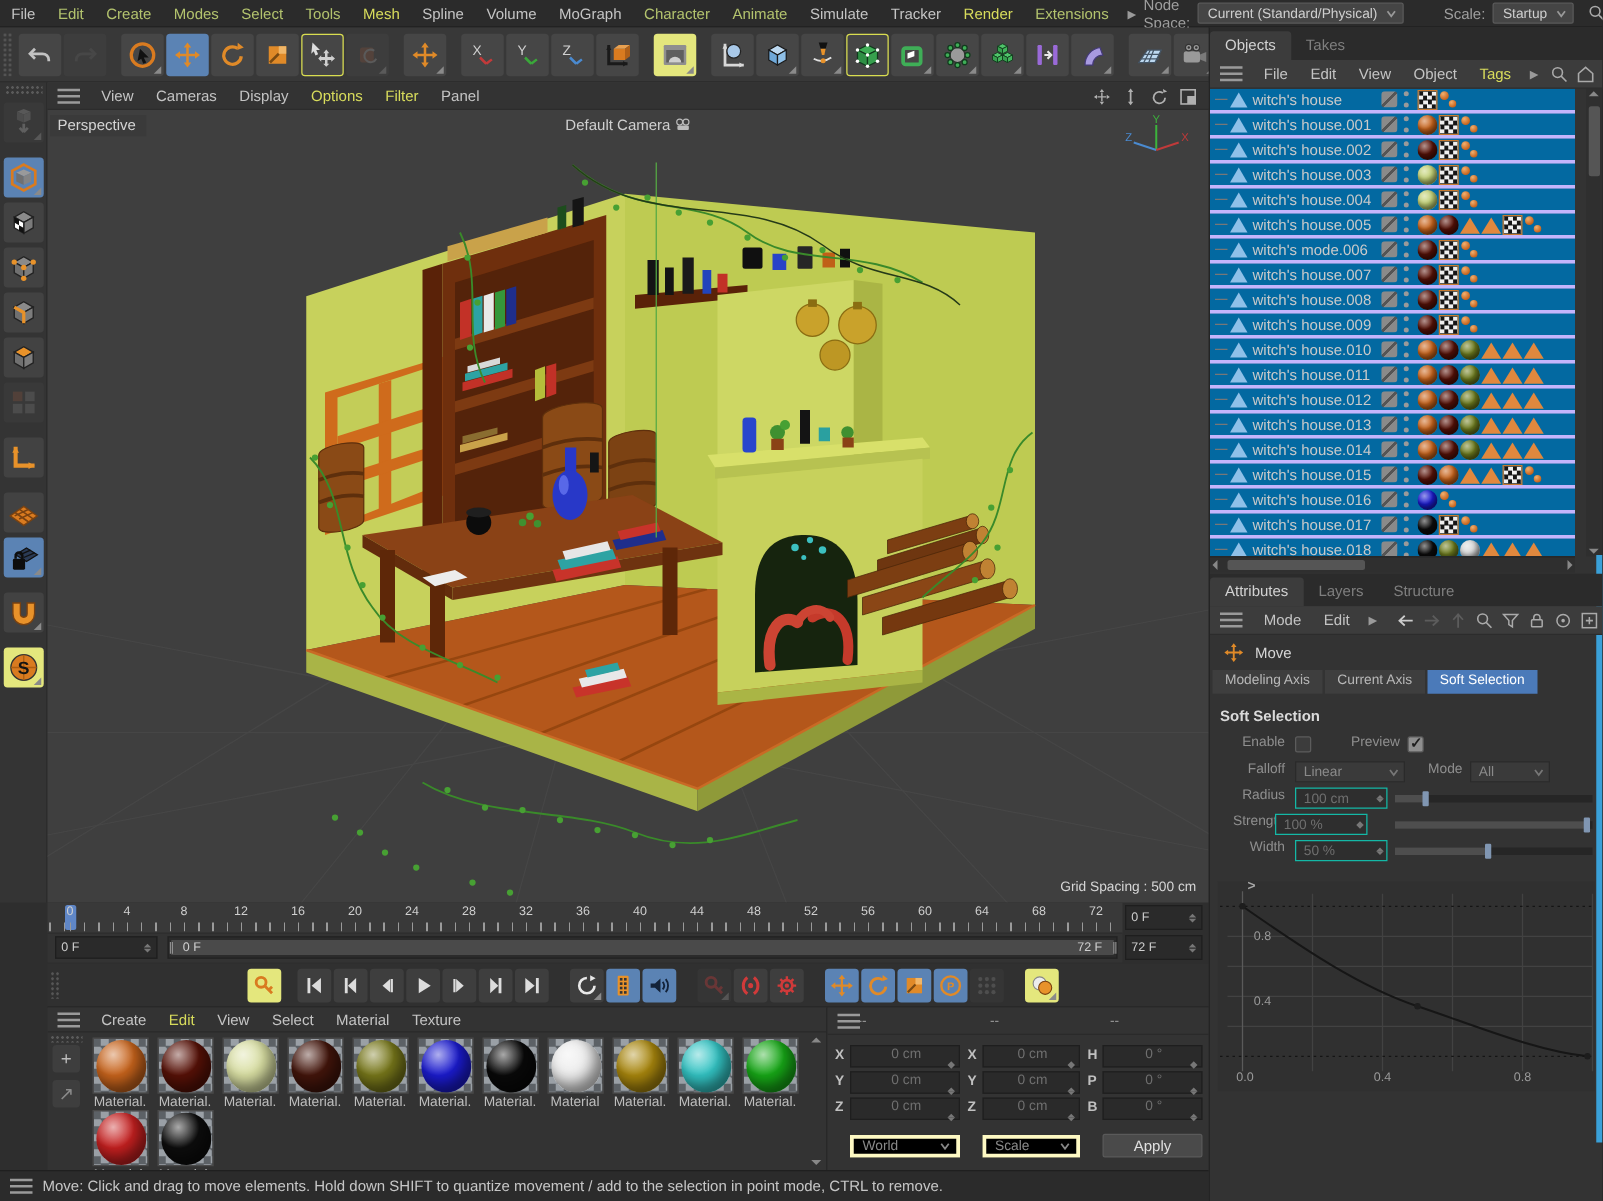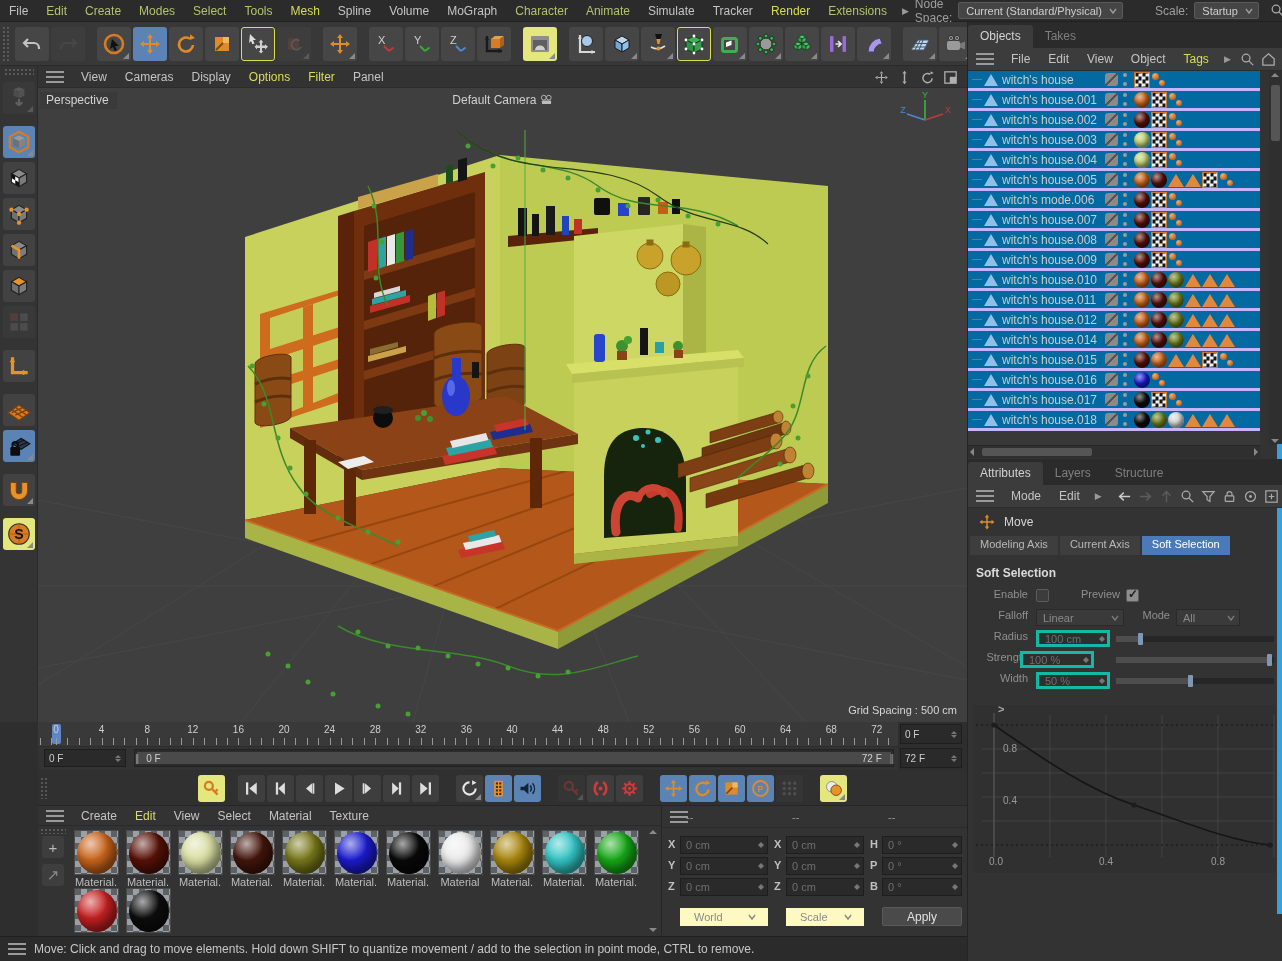--- a/index.html
+++ b/index.html
@@ -111,22 +111,22 @@
   .mat-label { font-size:11px; color:#bdbdbd; margin-top:1px; }
   #mat-scroll { position:absolute; right:2px; top:24px; bottom:4px; width:12px; }
   #mat-scroll i { position:absolute; left:2px; border:4px solid transparent; }
 
   
   #coords { position:absolute; left:662px; top:806px; width:305px; height:130px; background:#333; }
   #coords .hdr { height:22px; display:flex; align-items:center; border-bottom:1px solid #2a2a2a; }
   .chead { position:absolute; font-size:11px; color:#9a9a9a; top:5px; }
   .clabel { position:absolute; font-size:11px; color:#c0c0c0; font-weight:bold; }
   .cfield { position:absolute; height:18px; background:#2a2a2a; border:1px solid #1e1e1e;
-    color:#6f6f6f; font-size:11px; display:flex; align-items:center; padding:0 3px 0 5px; }
-  .cdrop { position:absolute; height:18px; background:#fef9c3; border:7px solid #fef9c3; color:#8a8a8a;
+    color:#6f6f6f; font-size:11px; display:flex; align-items:center; padding:0 3px 0 5px;flex-direction:column; }
+  .cdrop { position:absolute; height:18px; background:#000000; border:3px solid #fef9c3; color:#8a8a8a;
     font-size:11px; display:flex; align-items:center; padding:0 4px 0 7px; }
   .cdrop svg { margin-left:auto; }
   #apply-btn { position:absolute; height:19px; background:#4a4a4a; border:1px solid #5a5a5a;
     border-radius:2px; color:#e0e0e0; font-size:12px; display:flex; align-items:center; justify-content:center; }
 
   
   #statusbar { position:absolute; left:0; top:936px; width:967px; height:25px; background:#2b2b2b;
     border-top:1px solid #1f1f1f; display:flex; align-items:center; color:#c6c6c6; font-size:12px; }
 
   
@@ -185,21 +185,21 @@
   #ss-title { font-size:12px; font-weight:bold; color:#dadada; padding:6px 0 8px 8px; }
   .ss-row { position:relative; height:21px; }
   .ss-label { position:absolute; font-size:11px; color:#8f8f8f; text-align:right; }
   .cb { position:absolute; width:13px; height:13px; top:1px; background:#3c3c3c;
     border:1px solid #5c5c5c; border-radius:2px; }
   .cb.checked { background:#8e8e8e; }
   .cb.checked::after { content:"✓"; position:absolute; left:1px; top:-3px; color:#1d1d1d; font-size:12px; font-weight:bold; }
   .ss-drop { position:absolute; height:17px; top:0; background:#3a3a3a; border:1px solid #2a2a2a;
     color:#8a8a8a; font-size:11px; display:flex; align-items:center; padding:0 3px 0 6px; }
   .ss-drop svg { margin-left:auto; }
-  .ss-field { position:absolute; height:17px; top:0; background:#2e2e2e; border:3px solid #14b8a6;
+  .ss-field { position:absolute; height:17px; top:0; background:#2e2e2e; border:1px solid #14b8a6;
     color:#6f6f6f; font-size:11px; display:flex; align-items:center; padding:0 2px 0 6px; }
   .ss-slider { position:absolute; top:5px; height:8px; }
   .ss-slider .trk { position:absolute; left:0; right:0; top:1px; height:6px; background:#262626; }
   .ss-slider .fill { position:absolute; left:0; top:1px; height:6px; background:#4e4e4e; }
   .ss-slider .hdl { position:absolute; top:-2px; width:5px; height:12px; background:#8096b2; border-radius:1px; }
   #graph-wrap { position:absolute; left:6px; top:683px; width:302px; height:168px; }
   #graph-expander { position:absolute; left:24px; top:-2px; color:#a8a8a8; font-size:11px; font-weight:bold; }
 </style>
 </head>
 <body>
@@ -1410,20 +1410,35 @@
             <span class="tag tag-sphere" style="background-color: rgb(87, 17, 7);"></span>
             <span class="tag tag-sphere" style="background-color: rgb(111, 125, 31);"></span>
             <span class="tag tag-tri"></span>
             <span class="tag tag-tri"></span>
             <span class="tag tag-tri"></span>
           </span>
         </div>
         <div class="obj-row">
           <span class="tree-dash"></span>
           <span class="obj-ico"></span>
+          <span class="obj-name">witch's house.013</span>
+          <span class="obj-chip"></span>
+          <span class="obj-dots"></span>
+          <span class="obj-tags">
+            <span class="tag tag-sphere" style="background-color: rgb(200, 100, 28);"></span>
+            <span class="tag tag-sphere" style="background-color: rgb(87, 17, 7);"></span>
+            <span class="tag tag-sphere" style="background-color: rgb(111, 125, 31);"></span>
+            <span class="tag tag-tri"></span>
+            <span class="tag tag-tri"></span>
+            <span class="tag tag-tri"></span>
+          </span>
+        </div>
+        <div class="obj-row">
+          <span class="tree-dash"></span>
+          <span class="obj-ico"></span>
           <span class="obj-name">witch's house.014</span>
           <span class="obj-chip"></span>
           <span class="obj-dots"></span>
           <span class="obj-tags">
             <span class="tag tag-sphere" style="background-color: rgb(200, 100, 28);"></span>
             <span class="tag tag-sphere" style="background-color: rgb(87, 17, 7);"></span>
             <span class="tag tag-sphere" style="background-color: rgb(111, 125, 31);"></span>
             <span class="tag tag-tri"></span>
             <span class="tag tag-tri"></span>
             <span class="tag tag-tri"></span>

